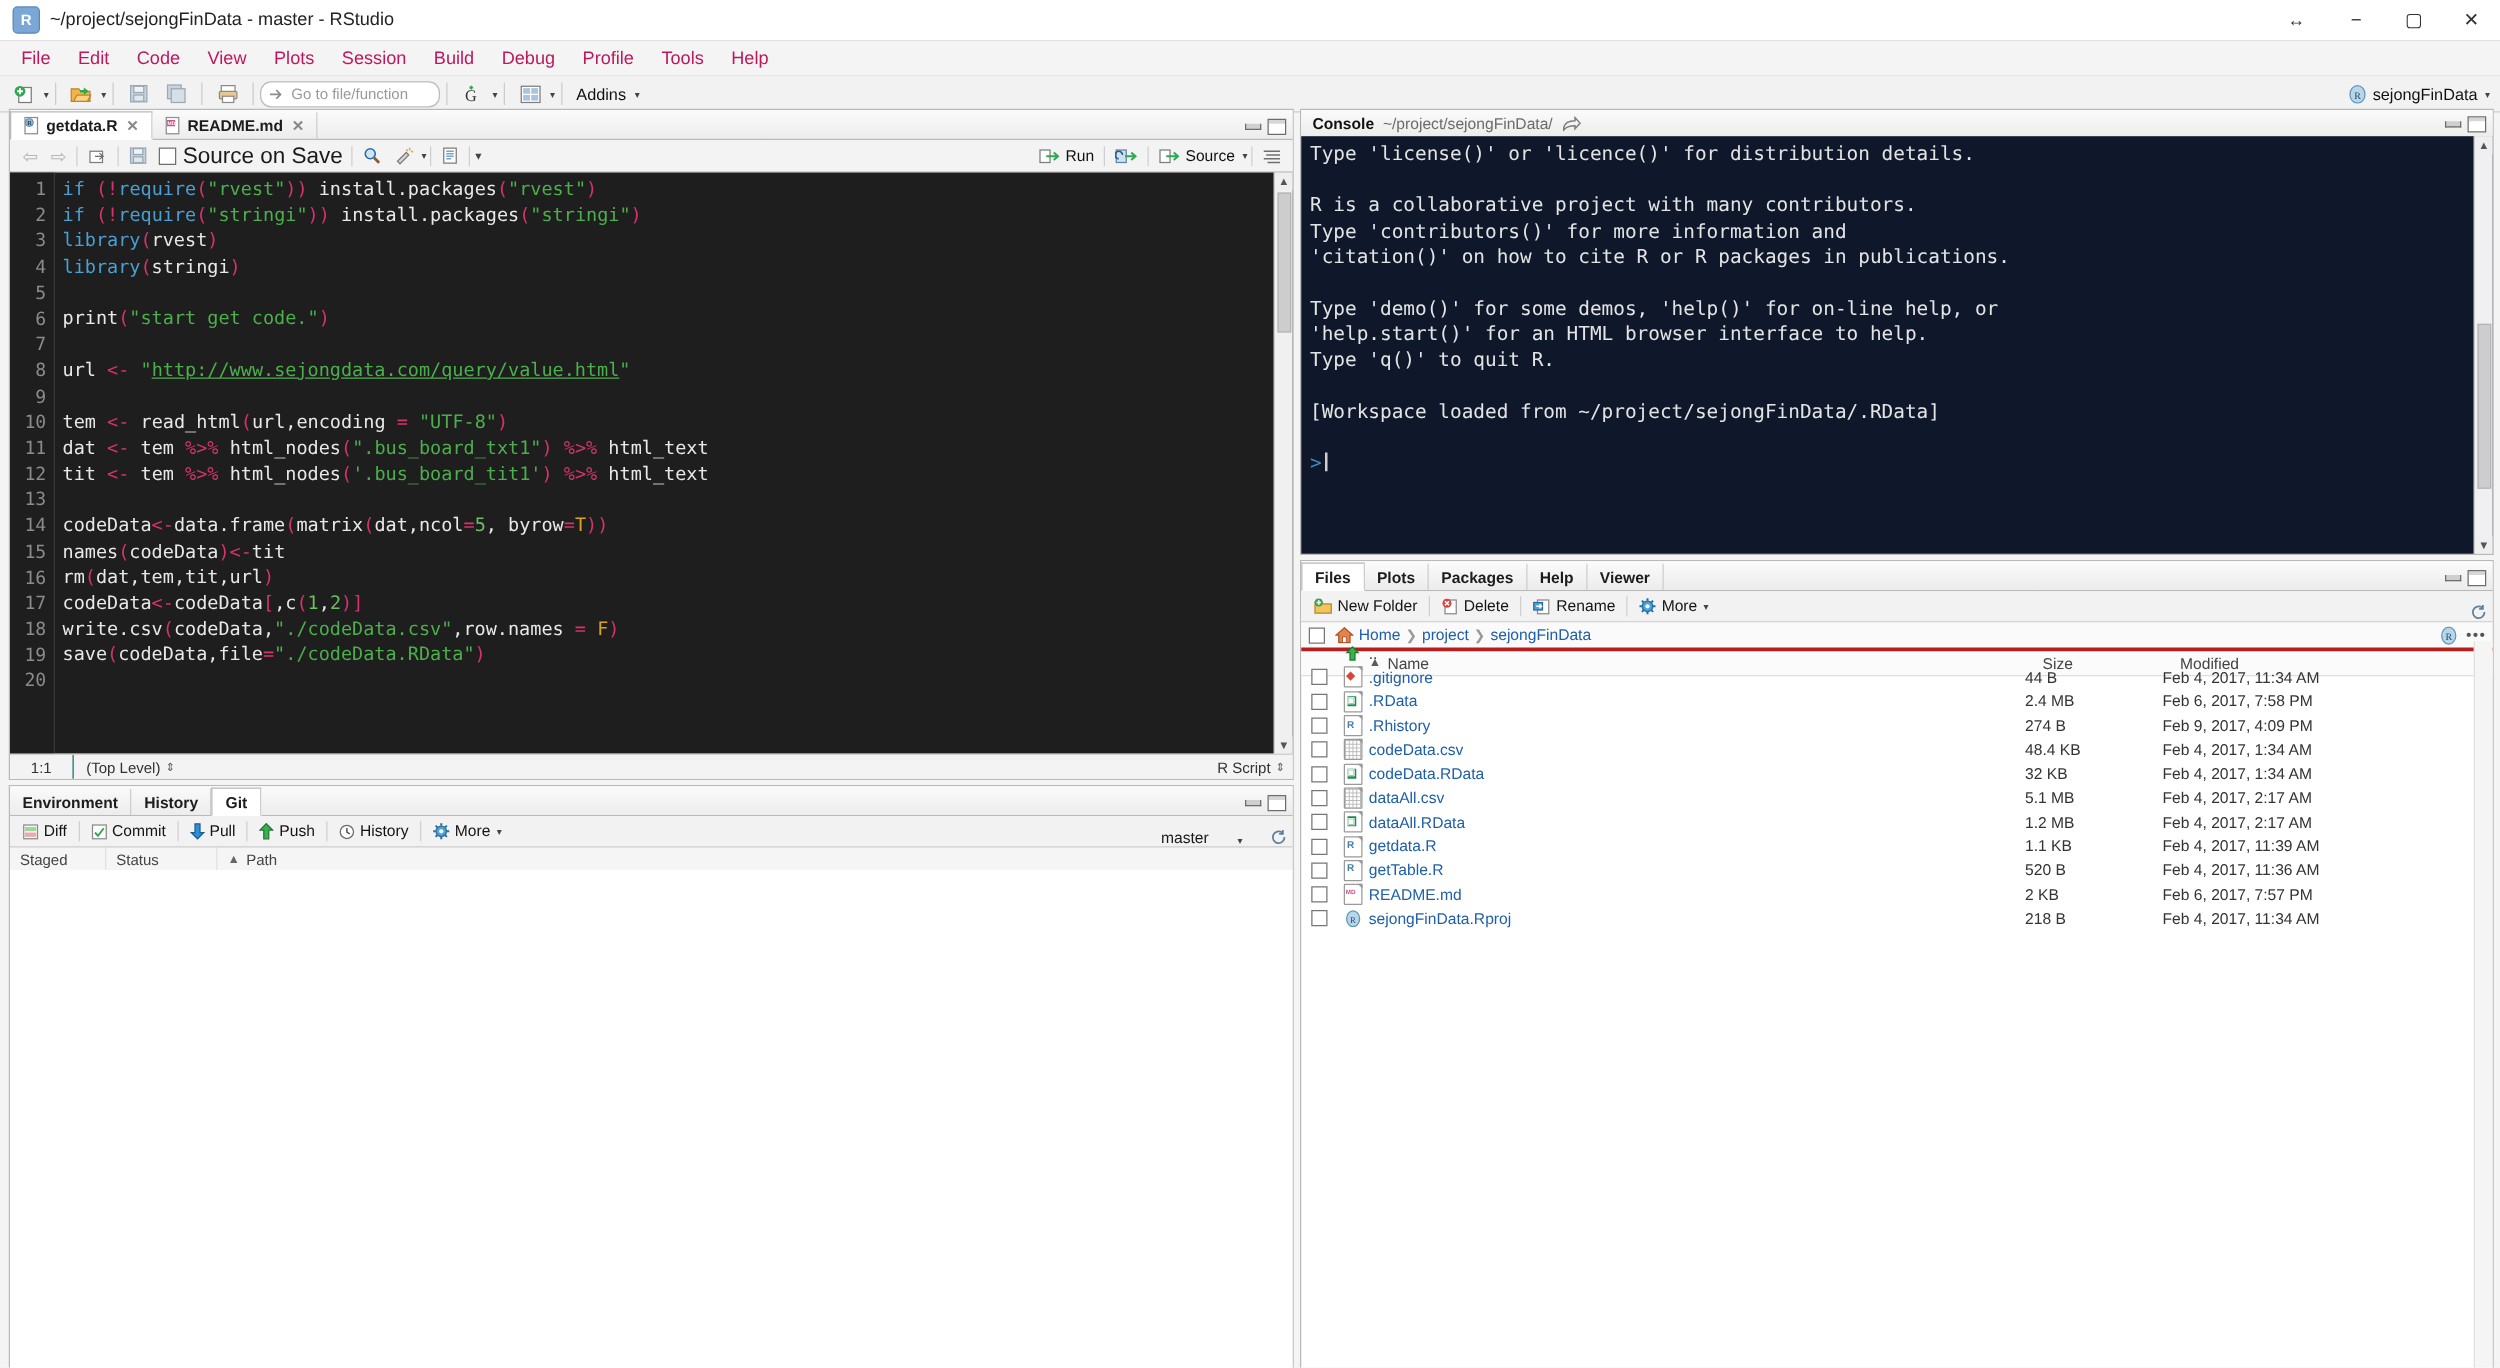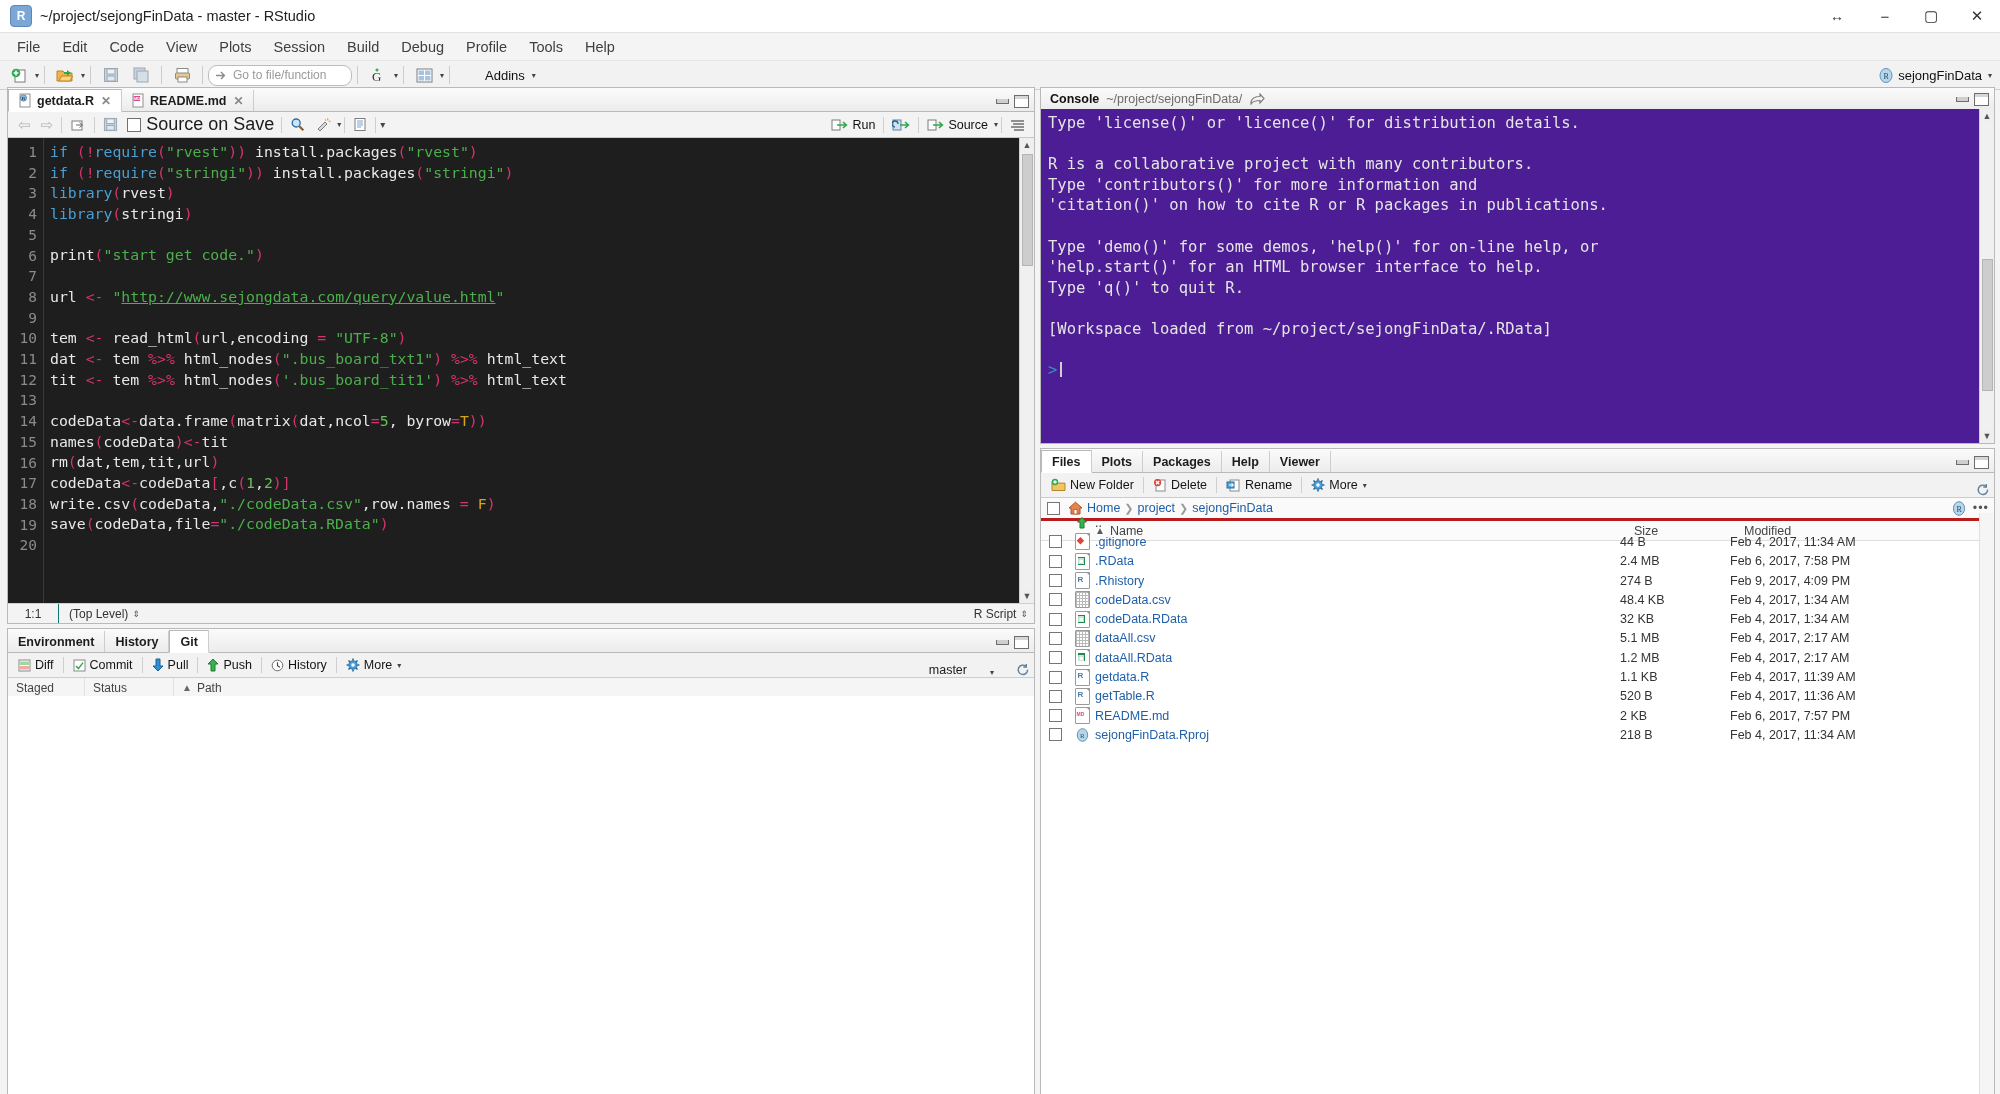--- a/index.html
+++ b/index.html
@@ -23,33 +23,33 @@
   .tb-title{font-size:14.5px;color:#222;}
   .tb-right{position:absolute;right:0;top:0;height:32px;display:flex;align-items:center;}
   .tb-btn{width:46px;height:32px;display:flex;align-items:center;justify-content:center;
     font-size:15px;color:#333;}
   .tb-extra{width:50px;height:32px;display:flex;align-items:center;justify-content:center;
     font-size:14px;color:#333;}
 
   
   .menubar{height:27px;background:#f4f4f4;display:flex;align-items:center;
     padding-left:6px;border-bottom:1px solid #e6e6e6;}
-  .menu-item{padding:3px 11px;font-size:14.5px;color:#404040;cursor:default;text-align:right;}
+  .menu-item{padding:3px 11px;font-size:14.5px;color:#be185d;cursor:default;text-align:right;}
 
   
   .maintoolbar{height:28px;background:#f2f2f2;display:flex;align-items:center;
     padding-left:4px;border-bottom:1px solid #cfcfcf;position:relative;}
   .tbtn{display:flex;align-items:center;justify-content:center;height:24px;min-width:22px;
     padding:0 3px;margin:0 1px;}
   .caret{font-size:8px;color:#444;margin-left:1px;}
   .tsep{width:1px;height:18px;background:#cccccc;margin:0 5px;}
   .gotofile{display:flex;align-items:center;height:19px;width:130px;
     border:1px solid #bdbdbd;border-radius:9px;background:#fff;padding:0 6px;
     font-size:12px;color:#9a9a9a;}
-  .addins{font-size:13px;padding:2px 6px;color:#111;margin-left:24px;}
+  .addins{font-size:13px;padding:2px 6px;color:#111;}
   .proj-right{position:absolute;right:8px;top:0;height:28px;display:flex;align-items:center;
     font-size:13px;color:#111;gap:5px;}
 
   
   .workspace{position:absolute;left:0;top:87px;right:0;bottom:0;}
   .panel{position:absolute;background:#fff;border:1px solid #b9b9b9;}
   .panel-tabs{height:23px;background:linear-gradient(#fbfbfb,#ececec);
     display:flex;align-items:flex-end;border-bottom:1px solid #b9b9b9;position:relative;}
   .ptab{height:21px;padding:0 10px;display:flex;align-items:center;font-size:12.5px;
     font-weight:bold;color:#1c1c1c;border-right:1px solid #cdcdcd;}
@@ -115,21 +115,21 @@
   .git-body{position:absolute;left:0;right:0;top:67px;bottom:0;background:#fff;}
   .git-right{position:absolute;right:4px;top:0;height:24px;display:flex;align-items:flex-end;gap:22px;}
 
   
   #consolePanel{left:1040px;top:0;width:953px;height:355px;}
   .console-head{height:21px;background:linear-gradient(#fbfbfb,#ececec);
     border-bottom:1px solid #b9b9b9;display:flex;align-items:center;padding-left:9px;
     position:relative;font-size:12.5px;}
   .console-title{font-weight:bold;color:#111;}
   .console-path{color:#6b6b6b;margin-left:7px;}
-  .console-body{position:absolute;left:0;right:0;top:21px;bottom:0;background:#4c1d95;
+  .console-body{position:absolute;left:0;right:0;top:21px;bottom:0;background:#0f172a;
     color:#e4e4e4;font-family:"DejaVu Sans Mono", monospace;font-size:15.5px;
     line-height:20.6px;padding:4px 0 0 7px;white-space:pre;overflow:hidden;
     box-sizing:border-box;}
   .con-scroll{position:absolute;right:0;top:21px;bottom:0;width:14px;background:#f0f0f0;
     border-left:1px solid #cfcfcf;}
   .con-thumb{position:absolute;top:150px;left:2px;width:9px;height:130px;background:#cdcdcd;
     border:1px solid #b4b4b4;}
   .prompt{color:#3a8fb7;}
   .caret-blink{display:inline-block;width:2px;height:15px;background:#cfcfcf;
     vertical-align:-2px;margin-left:3px;}

